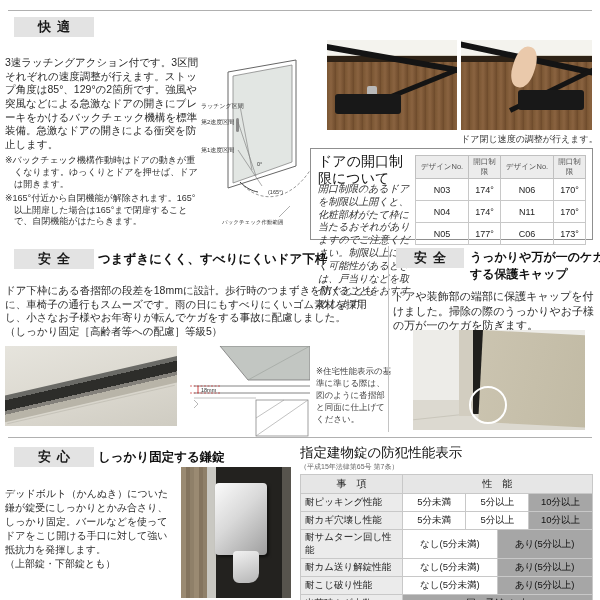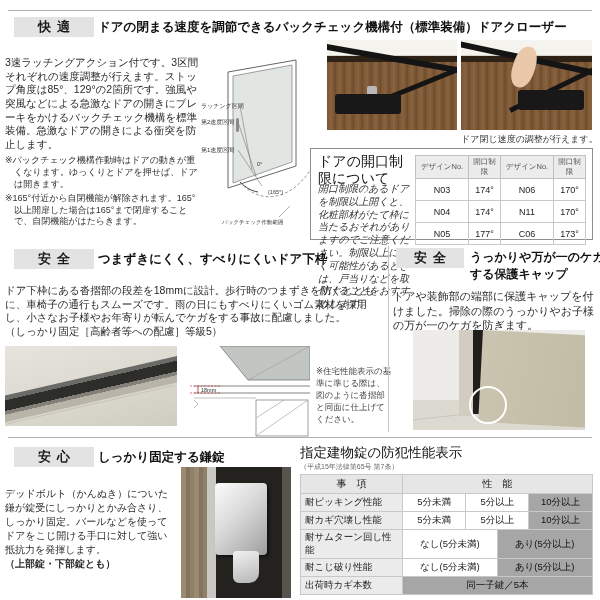--- a/index.html
+++ b/index.html
@@ -69,21 +69,20 @@
   svg text{fill:#333;}
 </style>
 </head>
 <body>
 
 <div id="page">
 
   <div class="hrule" style="left:8px;top:10px;width:584px;"></div>
 
   <div class="tag" style="left:14px;top:17px;width:74px;">快適</div>
-  <div class="sec-title" style="left:98px;top:19px;">ドアの閉まる速度を調節できるバックチェック機構付（標準装備）ドアクローザー</div>
 
   <div class="abs" style="left:5px;top:56px;width:196px;">
     <p class="bodytext">3速ラッチングアクション付です。3区間それぞれの速度調整が行えます。ストップ角度は85°、129°の2箇所です。強風や突風などによる急激なドアの開きにブレーキをかけるバックチェック機構を標準装備。急激なドアの開きによる衝突を防止します。</p>
     <p class="notetext">※バックチェック機構作動時はドアの動きが重くなります。ゆっくりとドアを押せば、ドアは開きます。</p>
     <p class="notetext">※165°付近から自閉機能が解除されます。165°以上開扉した場合は165°まで閉扉することで、自閉機能がはたらきます。</p>
   </div>
 
   <svg class="abs" style="left:200px;top:56px;" width="125" height="180" viewBox="0 0 125 180">
     <polygon points="28,16 96,4 96,110 28,132" fill="#ffffff" stroke="#666" stroke-width="1"></polygon>
     <polygon points="33,20 92,9 92,106 33,127" fill="#e2e6e3" stroke="#888" stroke-width="0.8"></polygon>
@@ -207,21 +206,21 @@
     <div class="door"></div>
     <div class="circle"></div>
   </div>
 
   <div class="hrule" style="left:8px;top:437px;width:584px;"></div>
 
   <div class="tag" style="left:14px;top:447px;width:74px;">安心</div>
   <div class="sec-title" style="left:98px;top:449px;">しっかり固定する鎌錠</div>
   <div class="abs" style="left:5px;top:487px;width:172px;">
     <p class="bodytext" style="font-size:10px;line-height:1.4;margin-bottom:0;">デッドボルト（かんぬき）についた鎌が錠受にしっかりとかみ合さり、しっかり固定。バールなどを使ってドアをこじ開ける手口に対して強い抵抗力を発揮します。</p>
-    <p class="bodytext" style="font-size:10px;line-height:1.4;font-weight:bold;">（上部錠・下部錠とも）</p>
+    <p class="bodytext" style="font-size:10px;line-height:1.4;">（上部錠・下部錠とも）</p>
   </div>
 
   <div class="photo" id="lock-photo" style="left:181px;top:467px;width:110px;height:131px;">
     <div class="wood"></div>
     <div class="frame"></div>
     <div class="lockbody"></div>
     <div class="hook"></div>
     <div class="edge"></div>
   </div>
 
@@ -253,20 +252,25 @@
       <td colspan="2">5分未満</td>
       <td colspan="2">5分以上</td>
       <td colspan="2" class="hl">10分以上</td>
     </tr>
     <tr>
       <td class="item">耐サムターン回し性能</td>
       <td colspan="3">なし(5分未満)</td>
       <td colspan="3" class="hl">あり(5分以上)</td>
     </tr>
     <tr>
+      <td class="item">耐カム送り解錠性能</td>
+      <td colspan="3">なし(5分未満)</td>
+      <td colspan="3" class="hl">あり(5分以上)</td>
+    </tr>
+    <tr>
       <td class="item">耐こじ破り性能</td>
       <td colspan="3">なし(5分未満)</td>
       <td colspan="3" class="hl">あり(5分以上)</td>
     </tr>
     <tr>
       <td class="item">出荷時カギ本数</td>
       <td colspan="6" class="hl">同一子鍵／5本</td>
     </tr>
   </tbody>
     </table>

